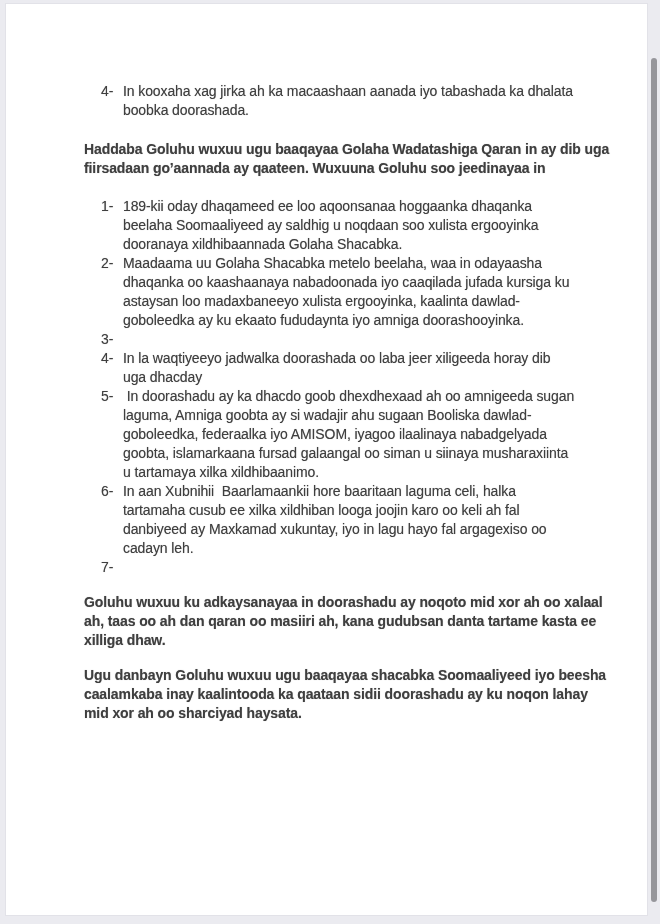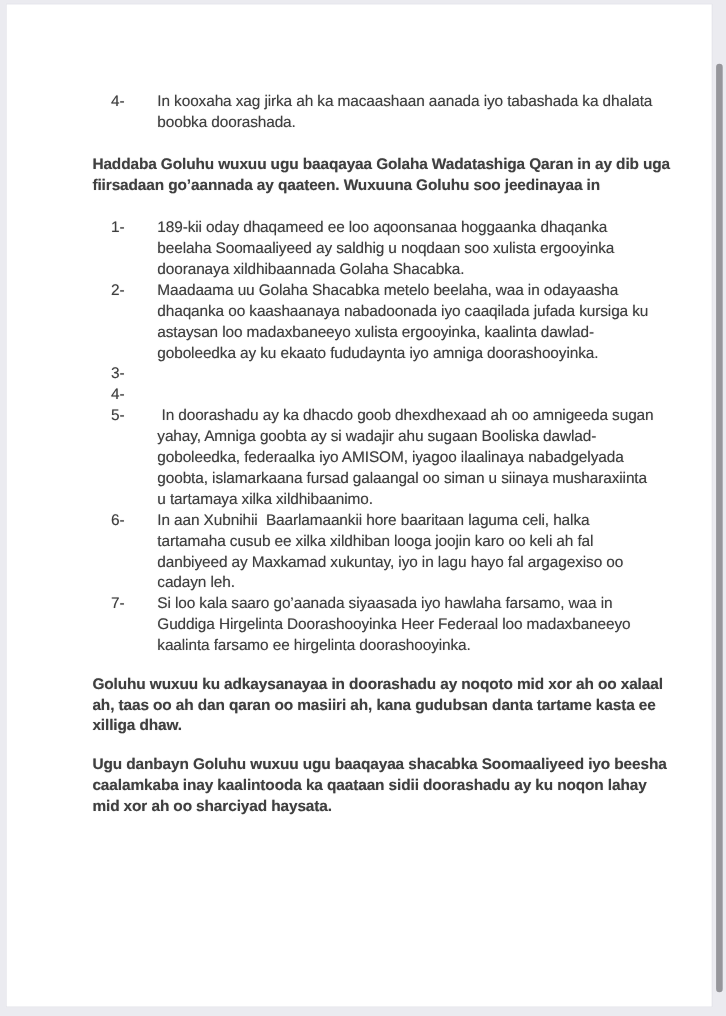--- a/index.html
+++ b/index.html
@@ -21,21 +21,21 @@
   }
 
   .doc {
     padding: 78px 0 0 78px;
     font-size: 14px; line-height: 19px;
     letter-spacing: -0.1px;
     color: var(--text-color, #3f3f3f);
     text-shadow: 0 0 0.7px rgba(63,63,63,0.5); 
   }
 
-  .lines { white-space: pre; display: block; margin-left: 20px; }
+  .lines { white-space: pre; display: block; }
 
   .item { display: flex; margin-left: 17px; }
   .num  { width: 22px; flex: 0 0 22px; }
 
   .intro      { margin: 20px 0 0 0; }
   ol.list     { margin: 19px 0 0 0; padding: 0; list-style: none; }
   .closing-1  { margin: 16px 0 16px 0; }
   .closing-2  { margin: 13px 16px 0 0; }
   p { margin: 0; font-weight: bold; }
 
@@ -79,41 +79,40 @@
           <span class="lines">Maadaama uu Golaha Shacabka metelo beelaha, waa in odayaasha
 dhaqanka oo kaashaanaya nabadoonada iyo caaqilada jufada kursiga ku
 astaysan loo madaxbaneeyo xulista ergooyinka, kaalinta dawlad-
 goboleedka ay ku ekaato fududaynta iyo amniga doorashooyinka.</span>
         </li>
         <li class="item">
           <span class="num">3-</span>
         </li>
         <li class="item">
           <span class="num">4-</span>
+          <span class="lines">In la waqtiyeeyo jadwalka doorashada oo laba jeer xiligeeda horay dib
+uga dhacday</span>
         </li>
         <li class="item">
           <span class="num">5-</span>
           <span class="lines"> In doorashadu ay ka dhacdo goob dhexdhexaad ah oo amnigeeda sugan
-yahay, Amniga goobta ay si wadajir ahu sugaan Booliska dawlad-
+laguma, Amniga goobta ay si wadajir ahu sugaan Booliska dawlad-
 goboleedka, federaalka iyo AMISOM, iyagoo ilaalinaya nabadgelyada
 goobta, islamarkaana fursad galaangal oo siman u siinaya musharaxiinta
 u tartamaya xilka xildhibaanimo.</span>
         </li>
         <li class="item">
           <span class="num">6-</span>
           <span class="lines">In aan Xubnihii  Baarlamaankii hore baaritaan laguma celi, halka
 tartamaha cusub ee xilka xildhiban looga joojin karo oo keli ah fal
 danbiyeed ay Maxkamad xukuntay, iyo in lagu hayo fal argagexiso oo
 cadayn leh.</span>
         </li>
         <li class="item">
           <span class="num">7-</span>
-          <span class="lines">Si loo kala saaro go’aanada siyaasada iyo hawlaha farsamo, waa in
-Guddiga Hirgelinta Doorashooyinka Heer Federaal loo madaxbaneeyo
-kaalinta farsamo ee hirgelinta doorashooyinka.</span>
         </li>
       </ol>
 
       <p class="closing-1 lines">Goluhu wuxuu ku adkaysanayaa in doorashadu ay noqoto mid xor ah oo xalaal
 ah, taas oo ah dan qaran oo masiiri ah, kana gudubsan danta tartame kasta ee
 xilliga dhaw.</p>
       <p class="closing-2 lines">Ugu danbayn Goluhu wuxuu ugu baaqayaa shacabka Soomaaliyeed iyo beesha
 caalamkaba inay kaalintooda ka qaataan sidii doorashadu ay ku noqon lahay
 mid xor ah oo sharciyad haysata.</p>
 

